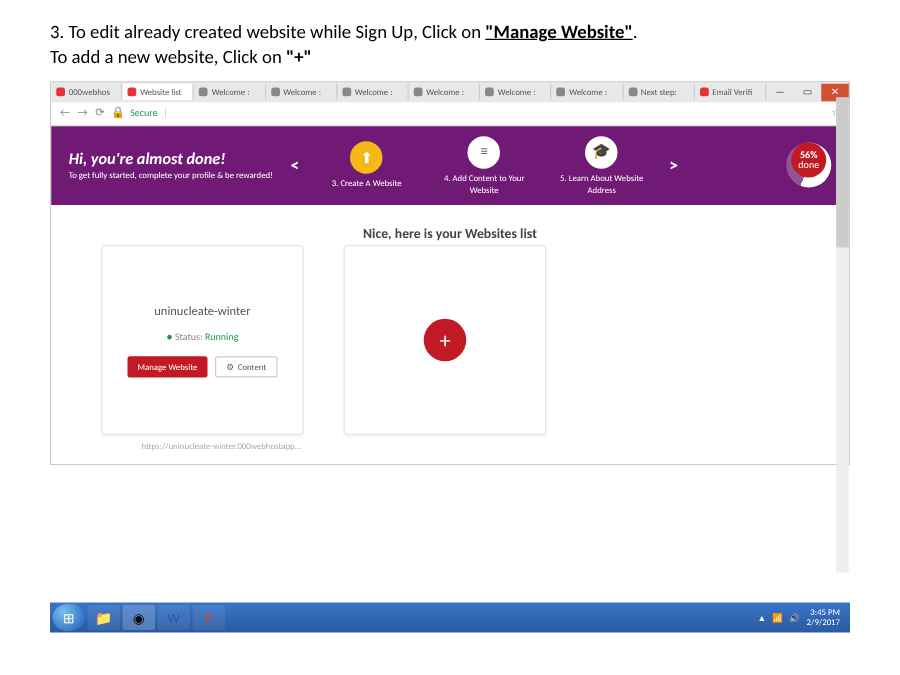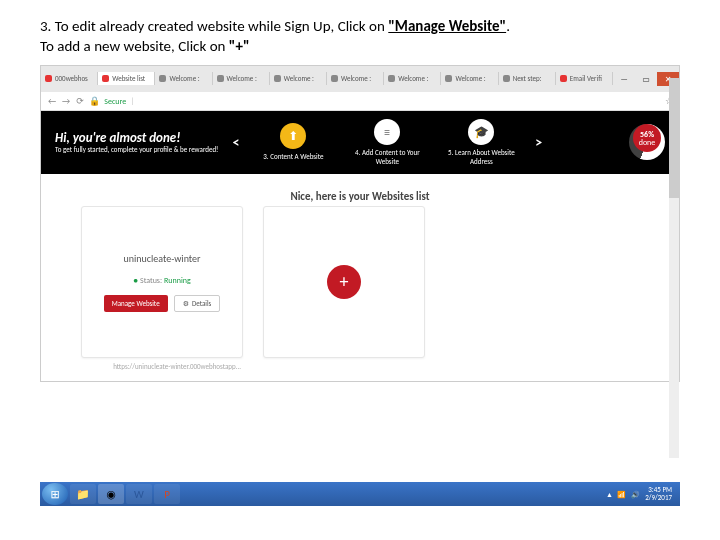--- a/index.html
+++ b/index.html
@@ -1,47 +1,47 @@
 <!DOCTYPE html>
 <html><head>
 <meta charset="utf-8">
 <style>
   body{margin:0;font-family:Calibri,Arial,sans-serif;background:#fff;width:720px;height:540px;overflow:hidden}
   .instruction{padding:16px 24px 8px 40px;font-size:15px;line-height:1.35}
   .instruction b{font-weight:bold}
   .u{text-decoration:underline}
   .browser{margin:0 40px;border:1px solid #ccc;background:#f2f2f2;font-size:9px}
-  .tabbar{display:flex;background:#e8e8e8;height:26px;align-items:center}
+  .tabbar{display:flex;background:#e8e8e8;height:16px;align-items:center}
   .btab{flex:1;border-right:1px solid #ccc;padding:2px 4px;white-space:nowrap;overflow:hidden;color:#555;font-size:7px;display:flex;align-items:center;gap:3px}
   .btab.active{background:#fff}
   .favicon{width:7px;height:7px;background:#e63333;border-radius:2px;flex:none}
   .favicon.g{background:#888}
   .winbtns{display:flex;margin-left:auto}
   .winbtn{width:22px;height:14px;display:flex;align-items:center;justify-content:center;font-size:8px;color:#333}
   .winbtn.cl{background:#d05030;color:#fff}
   .addr{display:flex;align-items:center;background:#fff;height:18px;padding:0 6px;gap:4px;border-bottom:1px solid #ddd}
   .navicon{width:10px;color:#888;text-align:center}
   .secure{color:#1a9c46;font-size:8px}
   .url{color:#666;font-size:8px}
   .star{margin-left:auto;color:#888}
   .page{background:#fff}
-  .redbar{background:#000000;color:#fff;padding:8px 14px;display:flex;align-items:center;gap:14px}
+  .redbar{background:#701a75;color:#fff;padding:8px 14px;display:flex;align-items:center;gap:14px}
   .almost h1{margin:0;font-size:13px;font-weight:bold;font-style:italic}
   .almost p{margin:0;font-size:7px}
   .chev{font-size:14px;font-weight:bold}
   .step{text-align:center;font-size:7px;width:80px}
   .step-ico{width:26px;height:26px;border-radius:50%;margin:0 auto 3px auto;display:flex;align-items:center;justify-content:center;font-size:12px}
   .step-ico.a{background:#f4b817;color:#fff}
   .step-ico.i{background:#fff;color:#666}
   .donut{width:36px;height:36px;border-radius:50%;background:conic-gradient(#fff 0 56%,rgba(255,255,255,.25) 56% 100%);display:flex;align-items:flex-start;justify-content:center;margin-left:auto}
   .donut-in{width:28px;height:28px;border-radius:50%;background:#c21a24;display:flex;flex-direction:column;align-items:center;justify-content:center;font-size:8px;line-height:1}
   .content{padding:16px 40px 10px 40px;text-align:center}
   .content h2{margin:0 0 3px 0;font-size:11px;color:#444;font-weight:600}
   .content p{margin:0 0 14px 0;font-size:7px;color:#999}
-  .cards{display:flex;gap:20px}
+  .cards{display:flex;gap:32px}
   .card{width:160px;height:150px;border:1px solid #e6e6e6;border-radius:3px;background:#fff;display:flex;flex-direction:column;align-items:center;justify-content:center;gap:10px;box-shadow:0 1px 2px rgba(0,0,0,.05)}
   .site-name{font-size:10px;color:#555}
   .status{font-size:8px;color:#888}
   .status .dot{color:#1a9c46}
   .cardbtns{display:flex;gap:6px;}
   .btn-red{background:#c21a24;color:#fff;font-size:7px;padding:4px 8px;border-radius:2px}
   .btn-out{border:1px solid #ccc;color:#555;font-size:7px;padding:3px 8px;border-radius:2px;display:flex;align-items:center;gap:3px}
   .addcard{cursor:pointer}
   .plus{width:34px;height:34px;border-radius:50%;background:#c21a24;color:#fff;font-size:18px;display:flex;align-items:center;justify-content:center}
   .card-url{font-size:7px;color:#aaa;text-align:right;width:160px;margin-top:4px}
@@ -121,21 +121,21 @@
 
   <div class="page">
     <div class="redbar">
       <div class="almost">
         <h1>Hi, you're almost done!</h1>
         <p>To get fully started, complete your profile &amp; be rewarded!</p>
       </div>
       <div class="chev">&lt;</div>
       <div class="step">
         <div class="step-ico a">⬆</div>
-        <div><span>3.</span> <span>Content A Website</span></div>
+        <div><span>3.</span> <span>Create A Website</span></div>
       </div>
       <div class="step">
         <div class="step-ico i">≡</div>
         <div><span>4.</span> <span>Add Content to Your Website</span></div>
       </div>
       <div class="step">
         <div class="step-ico i">🎓</div>
         <div><span>5.</span> <span>Learn About Website Address</span></div>
       </div>
       <div class="chev">&gt;</div>
@@ -153,21 +153,21 @@
         <div>
           <div class="card">
             <div class="site-name">uninucleate-winter</div>
             <div class="status">
               <span class="dot">●</span> <span>Status:</span> <span style="color:#1a9c46">Running</span>
             </div>
             <div class="cardbtns">
               <div class="btn-red">Manage Website</div>
               <div class="btn-out">
                   <span>⚙</span>
-                  <span>Details</span>
+                  <span>Content</span>
                 </div>
             </div>
           </div>
           <div class="card-url">https://uninucleate-winter.000webhostapp...</div>
         </div>
         <div class="card addcard">
           <div class="plus">+</div>
         </div>
       </div>
     </div>

